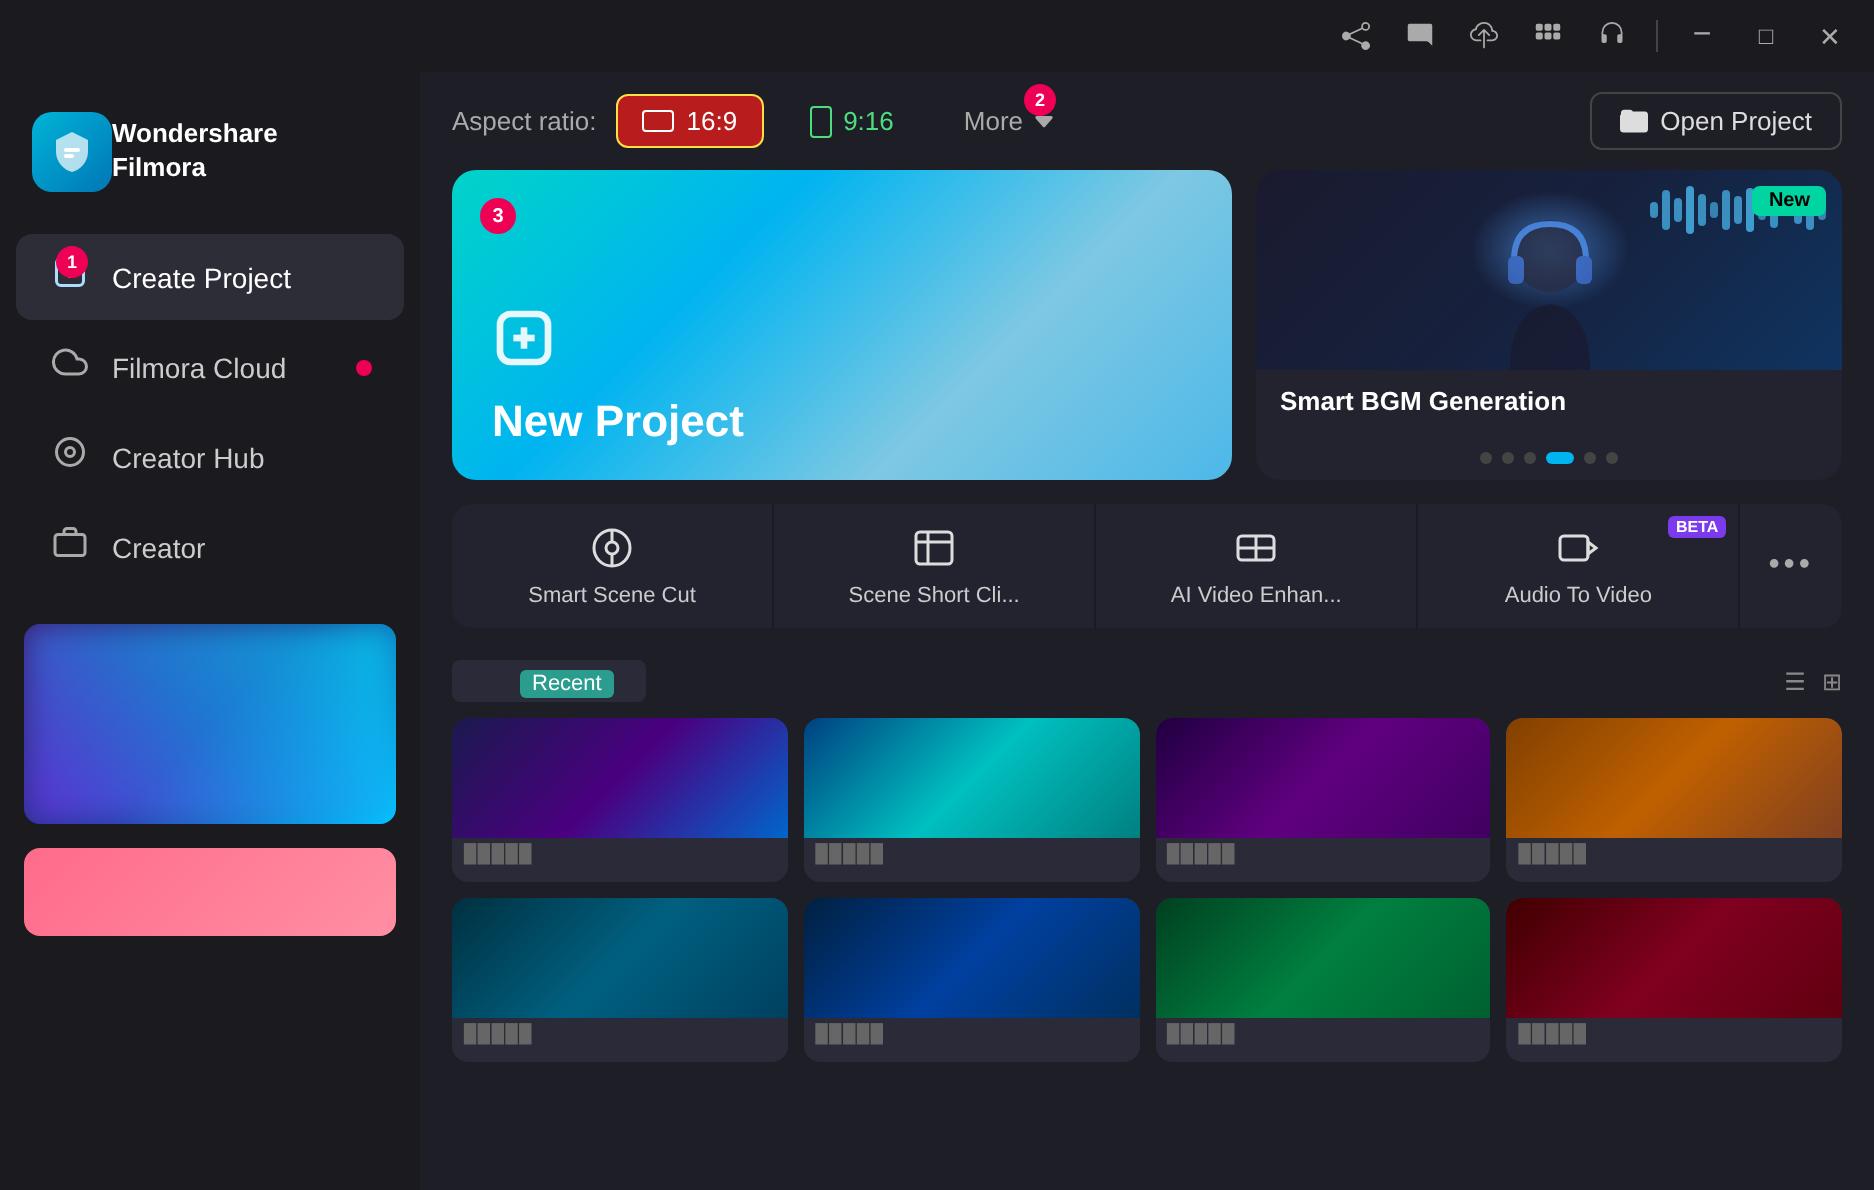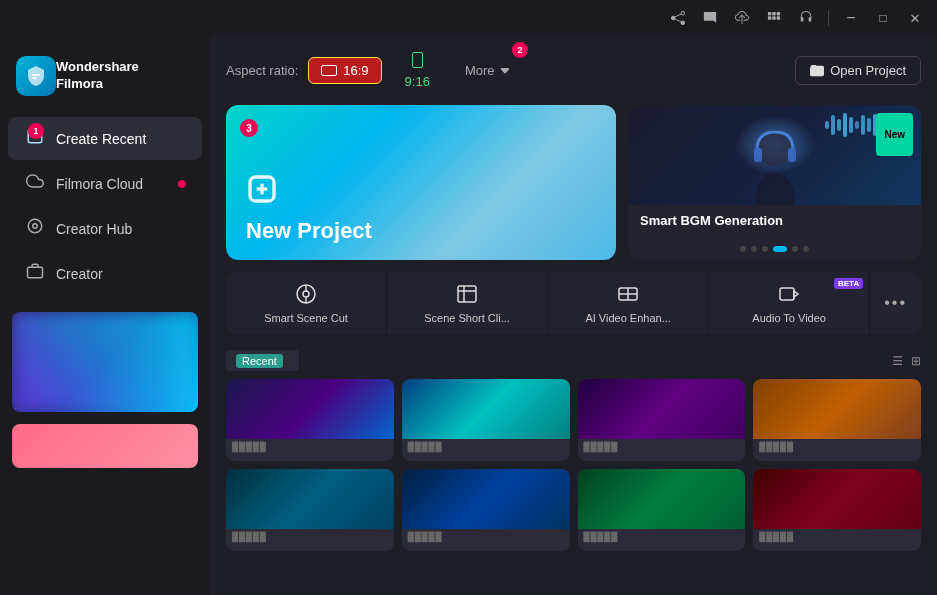--- a/index.html
+++ b/index.html
@@ -190,21 +190,20 @@
     .aspect-btn.active {
       background: #b91c1c;
       color: #fff;
       border: 1px solid #fde047;
       text-align: center;
     }
     .aspect-btn.inactive {
       background: transparent;
       color: #aaa;
       border: 1px solid transparent;
-      flex-direction: column;
     }
     .aspect-badge-2 {
       position: absolute;
       top: 6px;
       left: 302px;
       background: #e05;
       color: #fff;
       font-size: 9px;
       font-weight: bold;
       width: 16px;
@@ -319,21 +318,21 @@
       overflow: hidden;
     }
     .bgm-new-badge {
       position: absolute;
       top: 8px;
       right: 8px;
       background: #00d4a0;
       color: #000;
       font-size: 10px;
       font-weight: bold;
-      padding: 16px 8px;
+      padding: 2px 8px;
       border-radius: 4px;
     }
     .bgm-card-body {
       padding: 8px 12px 10px;
     }
     .bgm-title {
       font-size: 13px;
       font-weight: 600;
       color: #fff;
       margin-bottom: 4px;
@@ -549,21 +548,21 @@
 
     <div class="sidebar-item active">
       <span class="sidebar-badge-num">1</span>
       <span class="icon">
         <svg width="18" height="18" viewBox="0 0 24 24" fill="none" stroke="#adf" stroke-width="2">
             <rect x="3" y="3" width="18" height="18" rx="3"></rect>
             <line x1="12" y1="8" x2="12" y2="16"></line>
             <line x1="8" y1="12" x2="16" y2="12"></line>
           </svg>
       </span>
-      <span>Create Recent</span>
+      <span>Create Project</span>
     </div>
 
     <div class="sidebar-item">
       <span class="icon">
         <svg width="18" height="18" viewBox="0 0 24 24" fill="none" stroke="#aaa" stroke-width="2">
             <path d="M18 10h-1.26A8 8 0 1 0 9 20h9a5 5 0 0 0 0-10z"></path>
           </svg>
       </span>
       <span>Filmora Cloud</span>
       <span class="sidebar-dot"></span>
@@ -719,21 +718,21 @@
         </svg>
         <span class="ai-tool-label">Audio To Video</span>
       </div>
       <div class="ai-tool-more">
         <span style="font-size:16px; color:#aaa; letter-spacing:2px;">•••</span>
       </div>
     </div>
 
     <div class="section-label-row">
       <div class="section-label">
-        <span style="background:#2a9d8f; color:#fff; border-radius:3px; padding:1px 6px; font-size:11px; margin-right:6px;">Recent</span>
+        <span style="background:#2a9d8f; color:#fff; border-radius:3px; padding:1px 6px; font-size:11px; margin-right:6px;margin-left:24px;">Recent</span>
       </div>
       <div class="section-actions">
         <span style="cursor:pointer;">☰</span>
         <span style="cursor:pointer;">⊞</span>
       </div>
     </div>
 
     <div class="recent-grid">
       <div class="recent-thumb">
         <div class="recent-thumb-inner thumb-1"></div>

